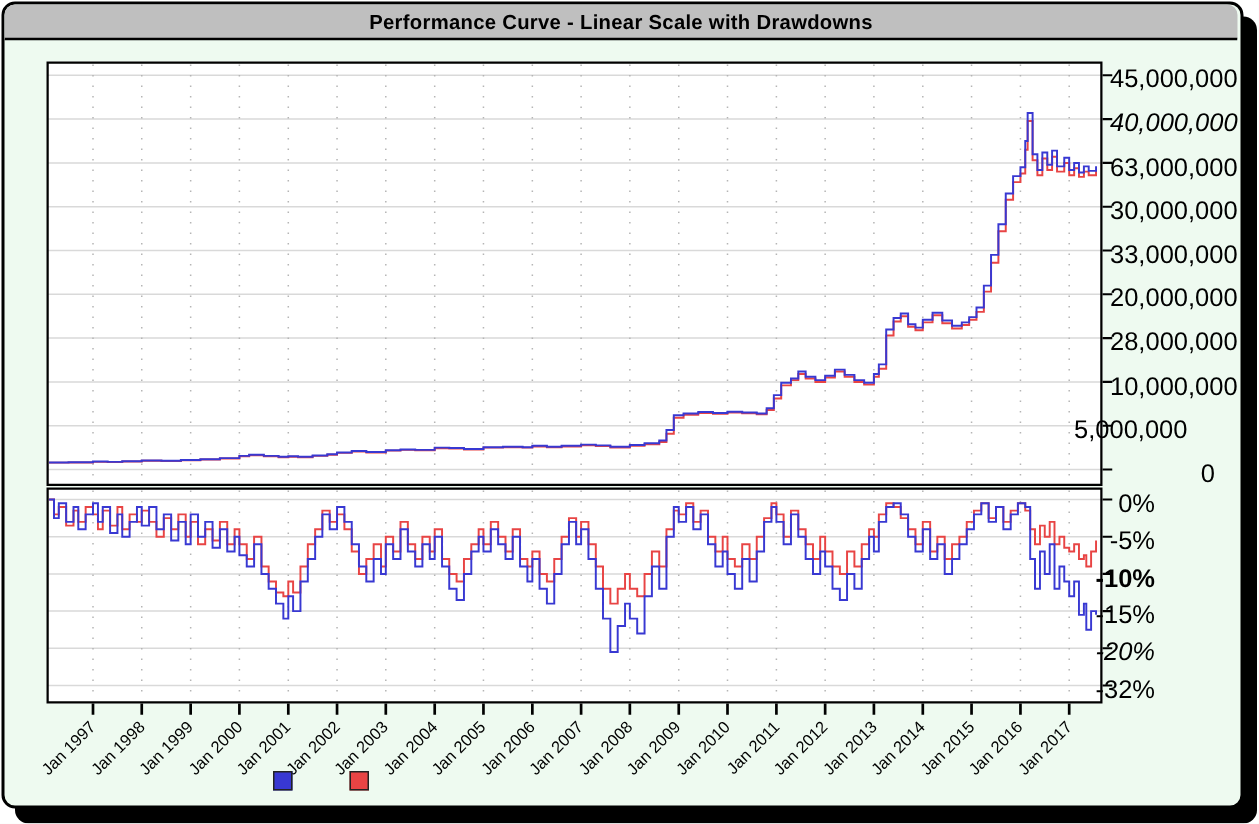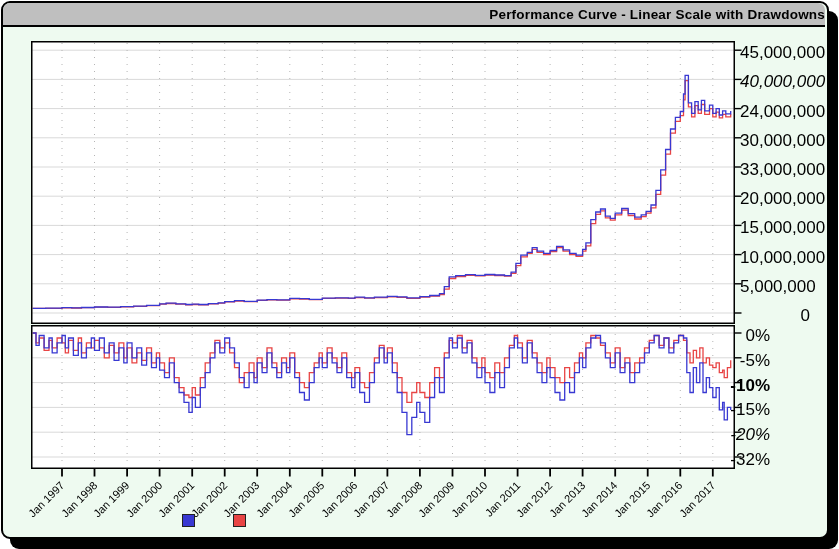--- a/index.html
+++ b/index.html
@@ -4,21 +4,21 @@
 <style>
   html,body{margin:0;padding:0;background:#ffffff;}
   body{font-family:"Liberation Sans",sans-serif;}
   #stage{position:relative;width:839px;height:549px;background:#ffffff;overflow:hidden;}
   #frame{position:absolute;left:1px;top:1px;width:824px;height:534px;
          background:#eefaf0;border:2px solid #000;border-radius:9px;
          box-shadow:9px 10px 0 0 #000;}
   #titlebar{position:absolute;left:3px;top:3px;width:822px;height:22px;
             background:#bfbfbf;border-bottom:2px solid #000;
             border-radius:7px 7px 0 0;
-            display:flex;align-items:center;justify-content:flex-end;}
+            display:flex;align-items:center;justify-content:center;}
   #titlebar span{font-size:13.5px;font-weight:bold;color:#000;letter-spacing:0.2px;}
   svg{position:absolute;overflow:visible;}
   #equity-svg{left:31px;top:41px;}
   #dd-svg{left:31px;top:325px;}
   .ylab{position:absolute;font-size:17px;color:#000;text-align:right;pointer-events:none;}
   .xlab{position:absolute;font-size:11px;color:#000;text-align:right;
         transform:rotate(-45deg);transform-origin:100% 0%;white-space:nowrap;pointer-events:none;}
   #legend{position:absolute;left:182px;top:514px;display:flex;gap:38px;align-items:center;}
   .legend-item{display:flex;align-items:center;gap:6px;font-size:12px;color:#000;}
   .swatch{display:inline-block;width:11px;height:11px;border:1px solid #222;}
@@ -139,27 +139,27 @@
       <line x1="551.6" y1="144" x2="551.6" y2="151.5" stroke="#000000" stroke-width="1.8"></line>
       <line x1="584.2" y1="144" x2="584.2" y2="151.5" stroke="#000000" stroke-width="1.8"></line>
       <line x1="616.7" y1="144" x2="616.7" y2="151.5" stroke="#000000" stroke-width="1.8"></line>
       <line x1="649.3" y1="144" x2="649.3" y2="151.5" stroke="#000000" stroke-width="1.8"></line>
       <line x1="681.8" y1="144" x2="681.8" y2="151.5" stroke="#000000" stroke-width="1.8"></line>
     </svg>
 
   <div id="labels-layer">
       <div class="ylab" style="left: 740px; width: 70px; top: 43px;">45,000,000</div>
       <div class="ylab" style="left: 740px; width: 70px; top: 72px; font-style: italic;">40,000,000</div>
-      <div class="ylab" style="left: 740px; width: 70px; top: 102px;">24,000,000</div>
+      <div class="ylab" style="left: 740px; width: 70px; top: 102px;">63,000,000</div>
       <div class="ylab" style="left: 740px; width: 70px; top: 131px;">30,000,000</div>
       <div class="ylab" style="left: 740px; width: 70px; top: 160px;">33,000,000</div>
       <div class="ylab" style="left: 740px; width: 70px; top: 189px;">20,000,000</div>
-      <div class="ylab" style="left: 740px; width: 70px; top: 218px;">15,000,000</div>
+      <div class="ylab" style="left: 740px; width: 70px; top: 218px;">28,000,000</div>
       <div class="ylab" style="left: 740px; width: 70px; top: 248px;">10,000,000</div>
-      <div class="ylab" style="left: 740px; width: 70px; top: 277px; text-align: right;">5,000,000</div>
+      <div class="ylab" style="left: 716px; width: 70px; top: 277px; text-align: right;">5,000,000</div>
       <div class="ylab" style="left: 740px; width: 70px; top: 306px;">0</div>
       <div class="ylab" style="left: 722px; width: 48px; top: 326px;">0%</div>
       <div class="ylab" style="left: 722px; width: 48px; top: 351px;">-5%</div>
       <div class="ylab" style="left: 722px; width: 48px; top: 376px; font-weight: bold;">-10%</div>
       <div class="ylab" style="left: 722px; width: 48px; top: 400px;">-15%</div>
       <div class="ylab" style="left: 722px; width: 48px; top: 425px; font-style: italic;">-20%</div>
       <div class="ylab" style="left: 722px; width: 48px; top: 450px;">-32%</div>
       <div class="xlab" style="left: -34px; width: 92px; top: 479px;">Jan 1997</div>
       <div class="xlab" style="left: -1px; width: 92px; top: 479px;">Jan 1998</div>
       <div class="xlab" style="left: 31px; width: 92px; top: 479px;">Jan 1999</div>

